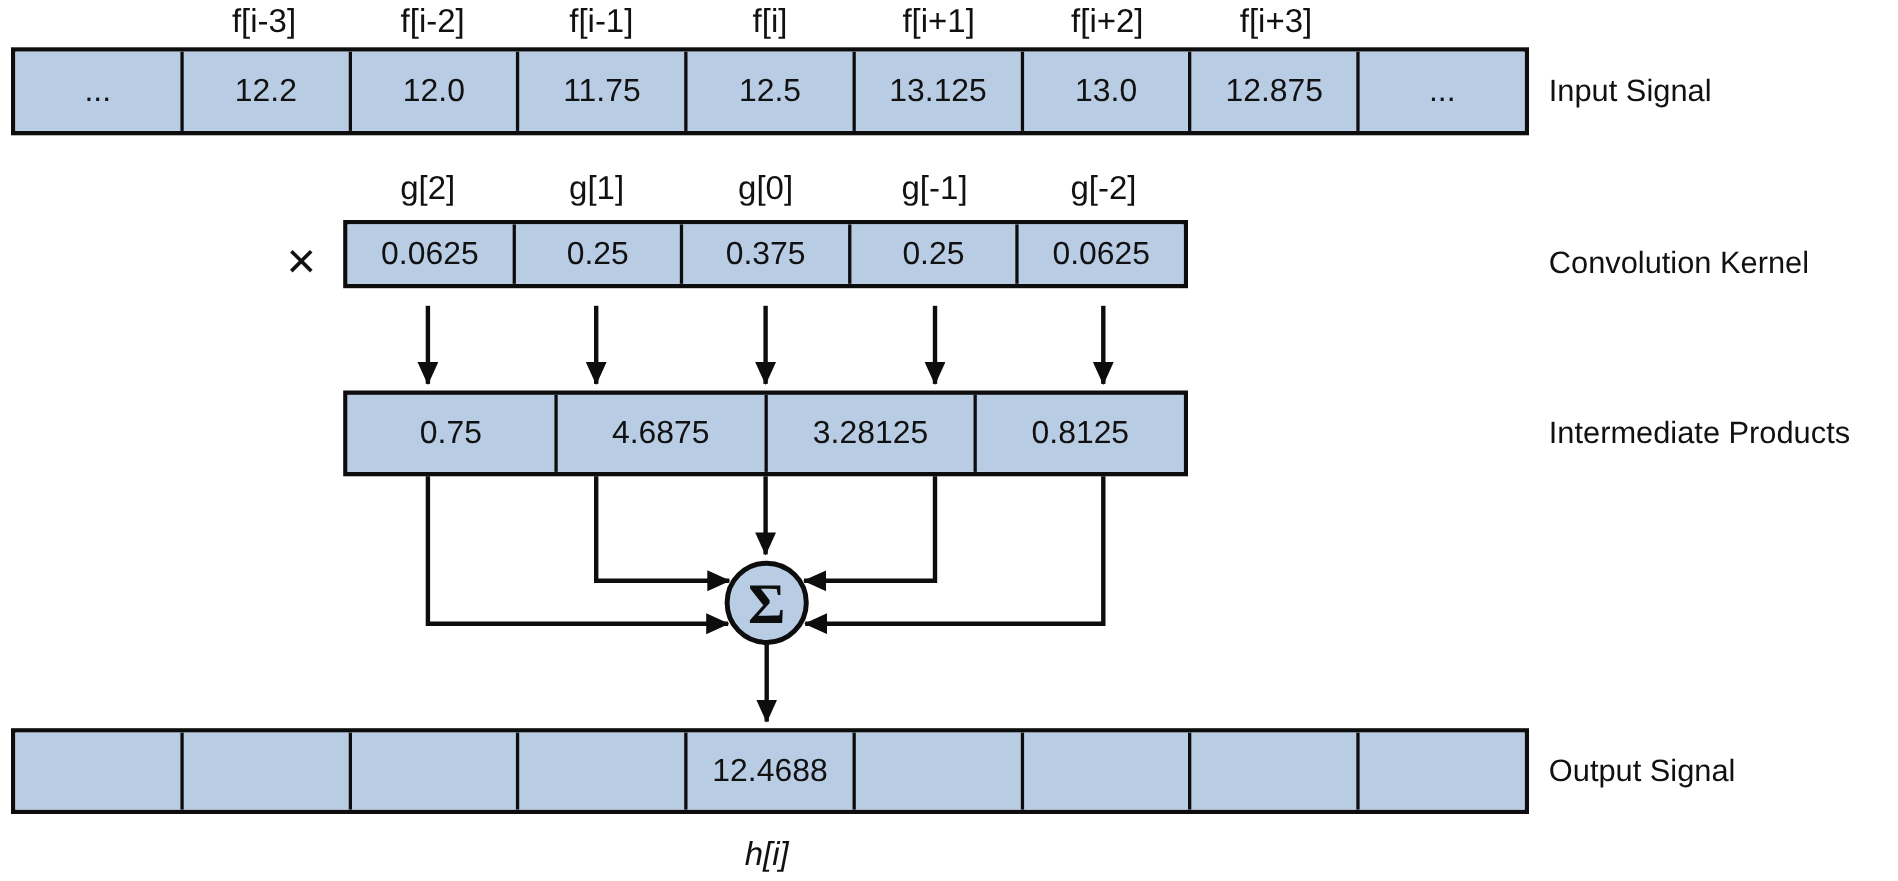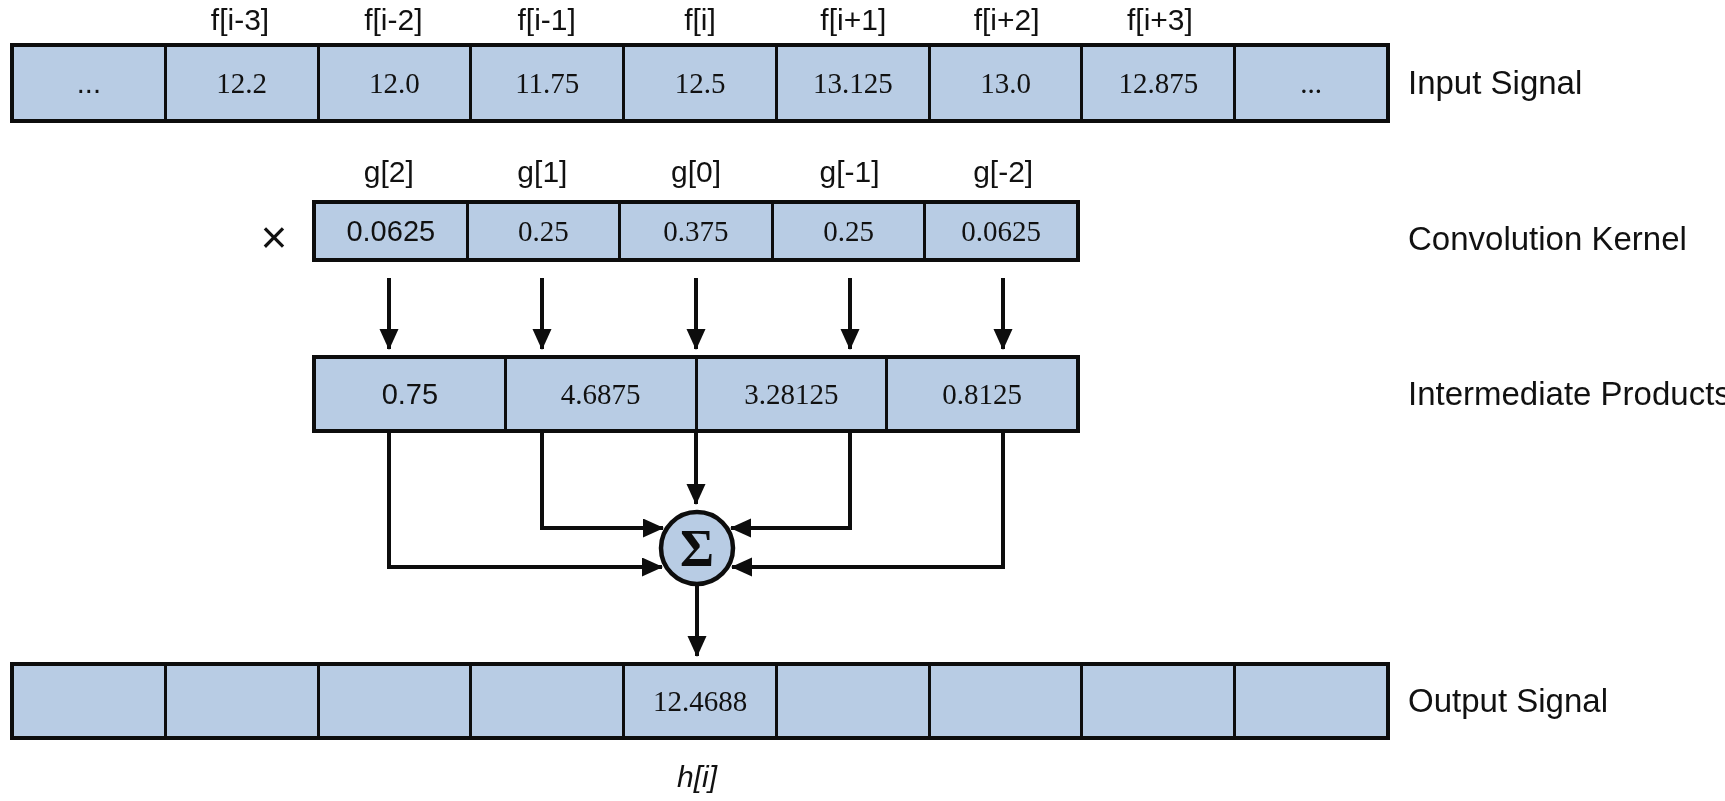--- a/index.html
+++ b/index.html
@@ -41,27 +41,26 @@
     flex: 1 1 0;
     background: #b8cce4;
     display: flex;
     align-items: center;
     justify-content: center;
     font-size: 29px;
     white-space: nowrap;
   }
   .cell + .cell {
     border-left: 3px solid #0d0d0d;
-    font-family: Liberation Serif, serif;
   }
   .side-label {
     position: absolute;
     left: 1408px;
     transform: translateY(-50%);
-    font-size: 33px;
+    font-size: 28px;
     white-space: nowrap;
   }
   .multiply {
     position: absolute;
     transform: translate(-50%, -54%);
     font-size: 46px;
     font-weight: 400;
   }
   .hi-label {
     position: absolute;

